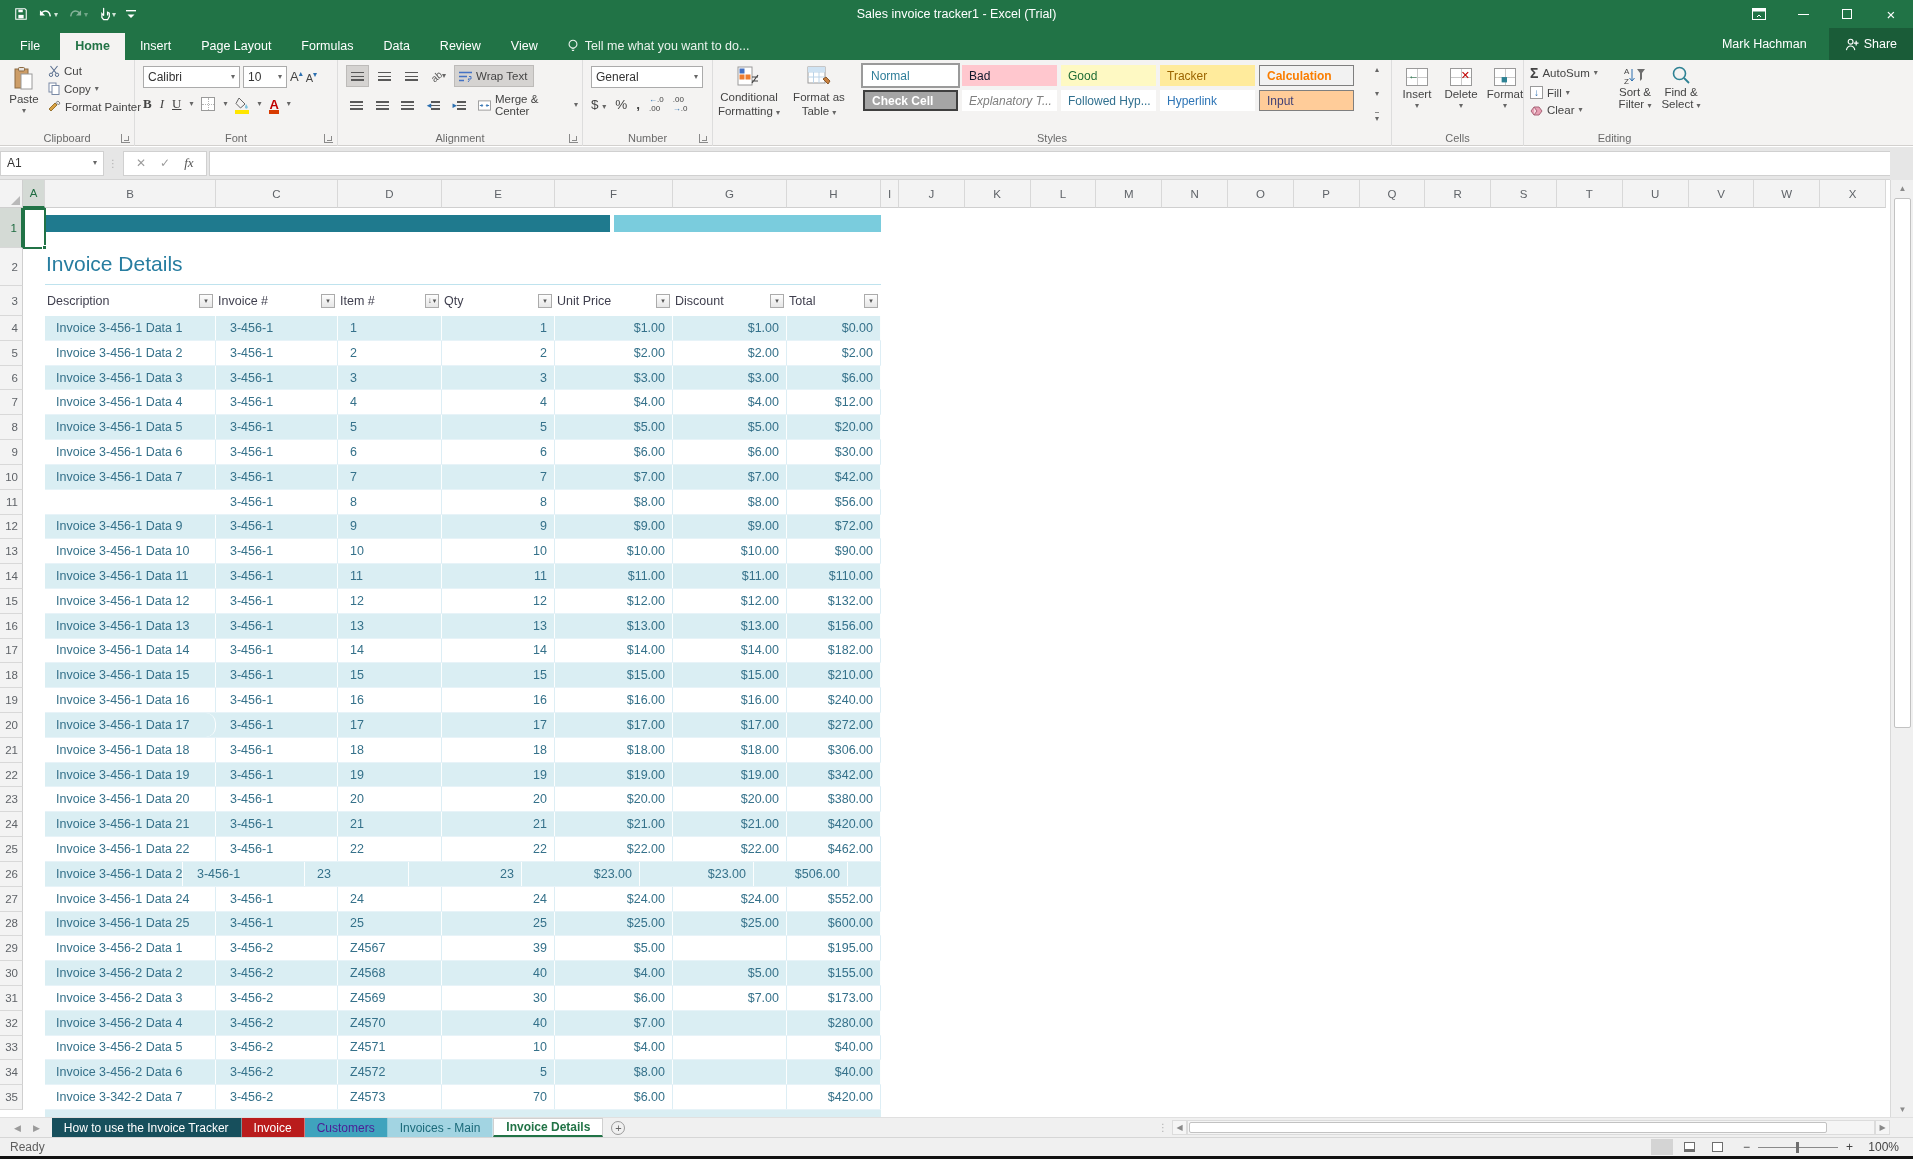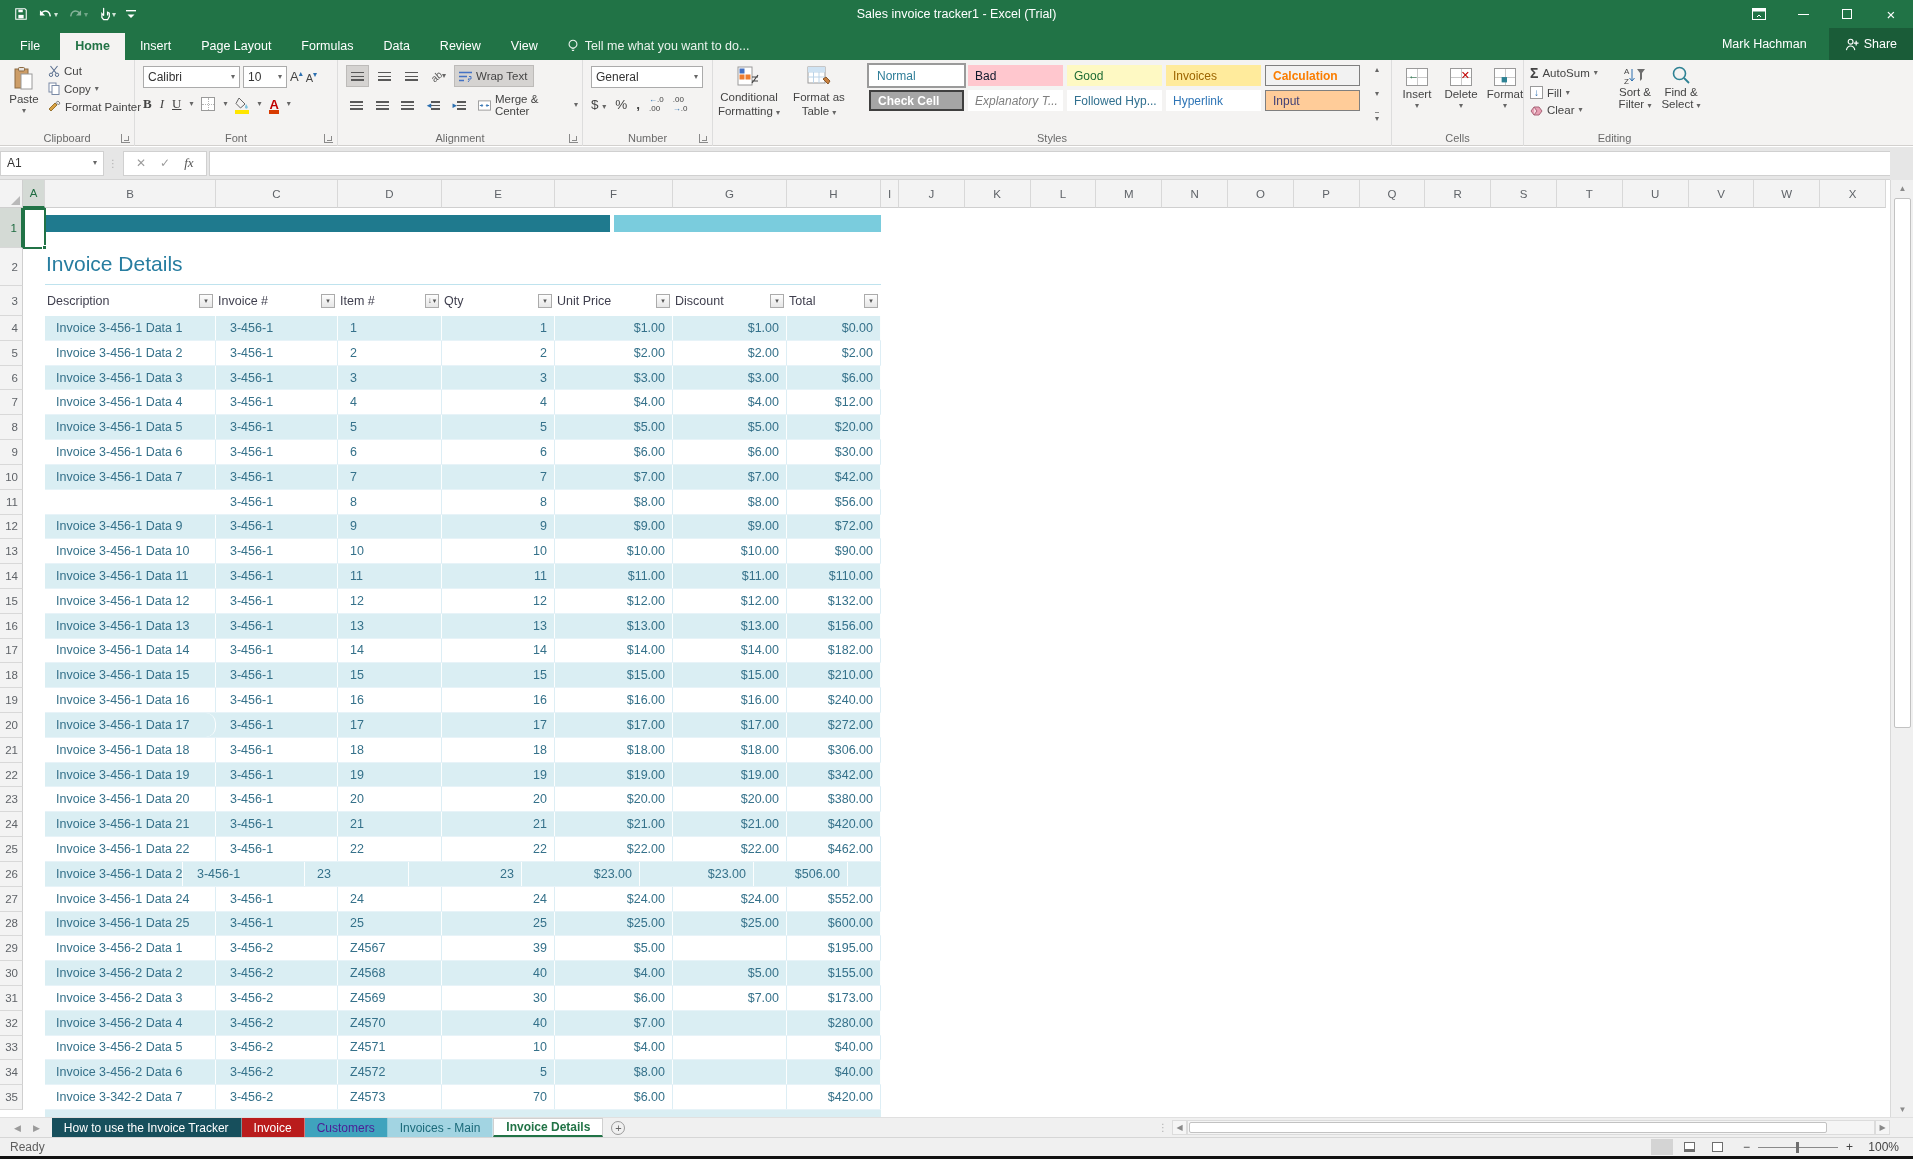--- a/index.html
+++ b/index.html
@@ -72,21 +72,21 @@
   .g-num { left:583px; width:130px; }
   .numcombo { position:absolute; left:8px; top:6px; width:112px; }
   .numrow { position:absolute; left:8px; top:36px; display:flex; gap:9px; align-items:center; font-size:13.5px; color:#444; }
   .decbtn { font-size:8px; line-height:1.1; color:#444; text-align:left; }
   .decbtn b { color:#2b6fb0; }
 
   .g-styles { left:713px; width:679px; }
   .bigbtn { display:flex; flex-direction:column; align-items:center; justify-content:flex-start; gap:2px; padding-top:4px; width:64px; height:66px; position:absolute; top:2px; text-align:center; }
   .bigbtn .btxt { line-height:1.25; }
   .stylegal { position:absolute; left:150px; top:5px; width:498px; display:flex; flex-direction:column; gap:4px; }
-  .stylerow { display:flex; gap:4px;margin-left:6px; }
+  .stylerow { display:flex; gap:4px; }
   .stylechip { width:95px; height:21px; font-size:12px; display:flex; align-items:center; padding:0 7px; white-space:nowrap; overflow:hidden; background:#fff; }
   .st-normal { color:#2e7d98; border:1px solid #fff; outline:2px solid #9a9a9a; }
   .st-bad { background:#ffc7ce; color:#0f172a; }
   .st-good { background:#fef9c3; color:#1f6c35; }
   .st-neutral { background:#ffeb9c; color:#9c6500; }
   .st-calculation { background:#f2f2f2; color:#fa7d00; border:1px solid #7f7f7f; font-weight:bold; }
   .st-check { background:#a5a5a5; color:#fff; border:2px solid #3f3f3f; font-weight:bold; }
   .st-explanatory { color:#7f7f7f; font-style:italic; }
   .st-followed { color:#31708f; }
   .st-hyperlink { color:#2e75b6; }
@@ -442,21 +442,21 @@
             <rect x="1" y="1" width="17" height="5" fill="#cfe3f3"></rect>
             <path d="M16 13l5 5 2-3-4-4z" fill="#c8803f" stroke="#8c5a2b"></path>
           </svg>
         <span class="btxt"><span>Format as</span><br><span>Table</span> <span class="caret">▾</span></span>
       </div>
       <div class="stylegal">
         <div class="stylerow" id="stylerow1">
             <span class="stylechip st-normal">Normal</span>
             <span class="stylechip st-bad">Bad</span>
             <span class="stylechip st-good">Good</span>
-            <span class="stylechip st-neutral">Invoices</span>
+            <span class="stylechip st-neutral">Tracker</span>
             <span class="stylechip st-calculation">Calculation</span>
           </div>
         <div class="stylerow" id="stylerow2">
             <span class="stylechip st-check">Check Cell</span>
             <span class="stylechip st-explanatory">Explanatory T...</span>
             <span class="stylechip st-followed">Followed Hyp...</span>
             <span class="stylechip st-hyperlink">Hyperlink</span>
             <span class="stylechip st-input">Input</span>
           </div>
       </div>

